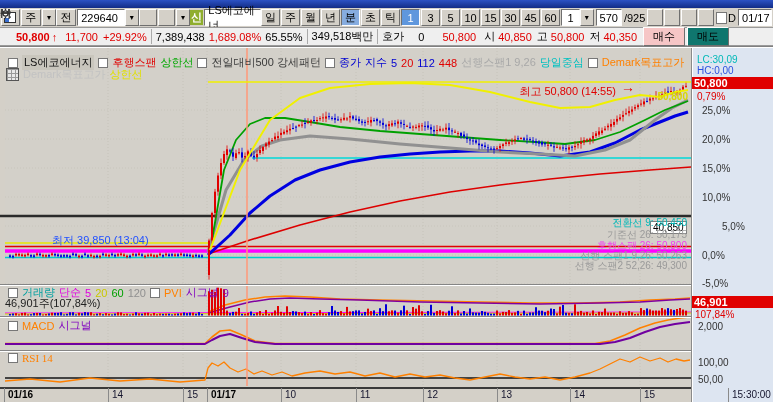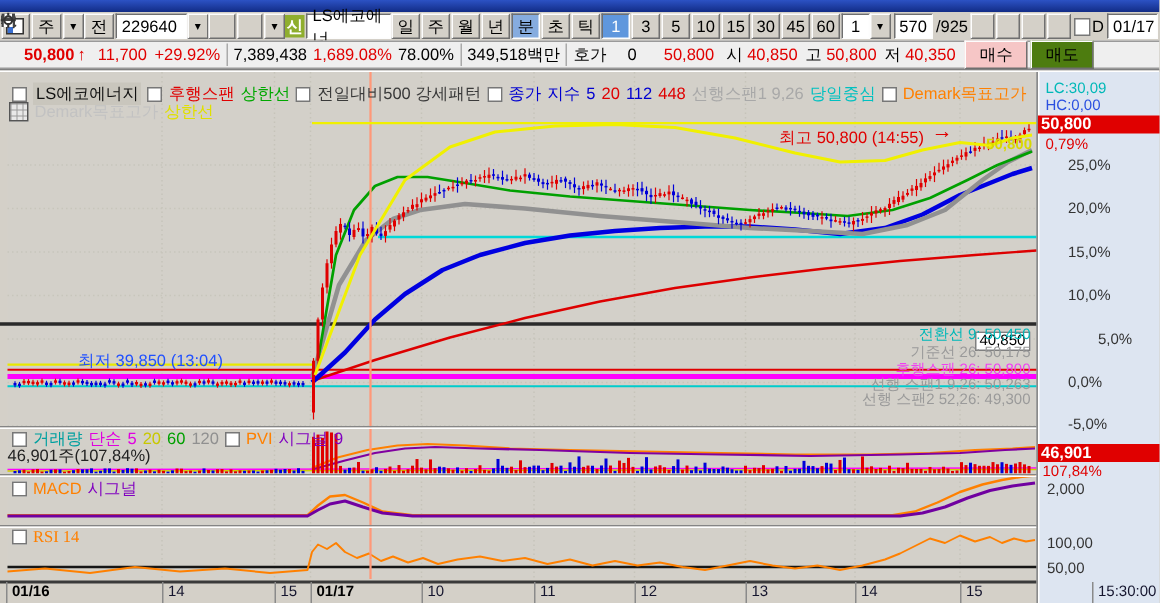--- a/index.html
+++ b/index.html
@@ -20,21 +20,21 @@
   .inforow{left:0;top:27px;width:773px;height:19px;background:#efefef;border-top:1px solid #9a9a9a;border-bottom:1px solid #9a9a9a;
        display:flex;align-items:center;box-sizing:border-box}
   .inforow .sep{width:1px;height:15px;background:#aaa;margin:0 4px}
   .red{color:#e00000}
   .chartzone{left:0;top:46px;width:773px;height:356px;background:#d4d0c8;border-top:1px solid #808080}
   .plotbg{left:5px;top:48px;width:686px;height:338px;background:#d3d0c9}
   .axisbg{left:691px;top:48px;width:82px;height:354px;background:#dde5f1;border-left:1px solid #8a8a8a}
   .timebg{left:0;top:387px;width:691px;height:15px;background:#d4d0c8;border-top:2px solid #3a3a3a}
   .legend{display:flex;align-items:center;gap:4px;font-size:11px;white-space:nowrap}
   .cbox{width:8px;height:8px;background:#fff;border:1px solid #777;display:inline-block}
-  .axis-label{position:absolute;left:14px;font-size:10px;color:#333;white-space:nowrap}
+  .axis-label{position:absolute;left:4px;font-size:10px;color:#333;white-space:nowrap}
   .badge{position:absolute;left:1px;background:#e00000;color:#fff;font-size:11px;font-weight:bold;padding:0 2px;width:78px}
   .time-label{position:absolute;top:0;font-size:10px;color:#15152e;border-left:1px solid #8a8a8a;padding-left:3px;height:14px;line-height:14px}
   .time-label.b{font-weight:bold;color:#000}
   .trade-btn{width:40px;height:17px;display:inline-flex;align-items:center;justify-content:center;border:1px solid;border-color:#fdfdfd #6f6f6f #6f6f6f #fdfdfd;margin-right:2px}
   .ichi{position:absolute;right:86px;font-size:10px;text-align:right;white-space:nowrap}
   svg{position:absolute;left:0;top:0}
 </style>
 </head>
 <body>
 
@@ -128,35 +128,35 @@
 </div>
 
 <div class="abs inforow">
   <b class="red" style="margin-left:16px">50,800</b>
   <b class="red" style="margin:0 2px">↑</b>
   <span class="red" style="margin-left:6px">11,700</span>
   <span class="red" style="margin-left:5px">+29.92%</span>
   <span class="sep"></span>
   <span>7,389,438</span>
   <span class="red" style="margin-left:4px">1,689.08%</span>
-  <span style="margin-left:4px">78.00%</span>
+  <span style="margin-left:4px">65.55%</span>
   <span class="sep"></span>
   <span>349,518백만</span>
   <span class="sep"></span>
   <span>호가</span>
   <span style="margin-left:14px">0</span>
   <span class="red" style="margin-left:18px">50,800</span>
   <span style="margin-left:8px">시</span>
   <span class="red" style="margin-left:3px">40,850</span>
   <span style="margin-left:5px">고</span>
   <span class="red" style="margin-left:3px">50,800</span>
   <span style="margin-left:5px">저</span>
   <span class="red" style="margin-left:3px">40,350</span>
   <span class="trade-btn" style="background:#f6c6c6;margin-left:6px">매수</span>
-  <span class="trade-btn" style="background:#4d7c0f">매도</span>
+  <span class="trade-btn" style="background:#0f766e">매도</span>
 </div>
 
 <div class="abs chartzone"></div>
 <div class="abs plotbg"></div>
 <div class="abs axisbg"></div>
 <div class="abs timebg"></div>
 
 <svg id="chartsvg" width="773" height="402" viewBox="0 0 773 402">
     <line x1="108" y1="48" x2="108" y2="386" stroke="#c6c3ba" stroke-width="1" stroke-dasharray="1,2"></line>
     <line x1="183" y1="48" x2="183" y2="386" stroke="#c6c3ba" stroke-width="1" stroke-dasharray="1,2"></line>

